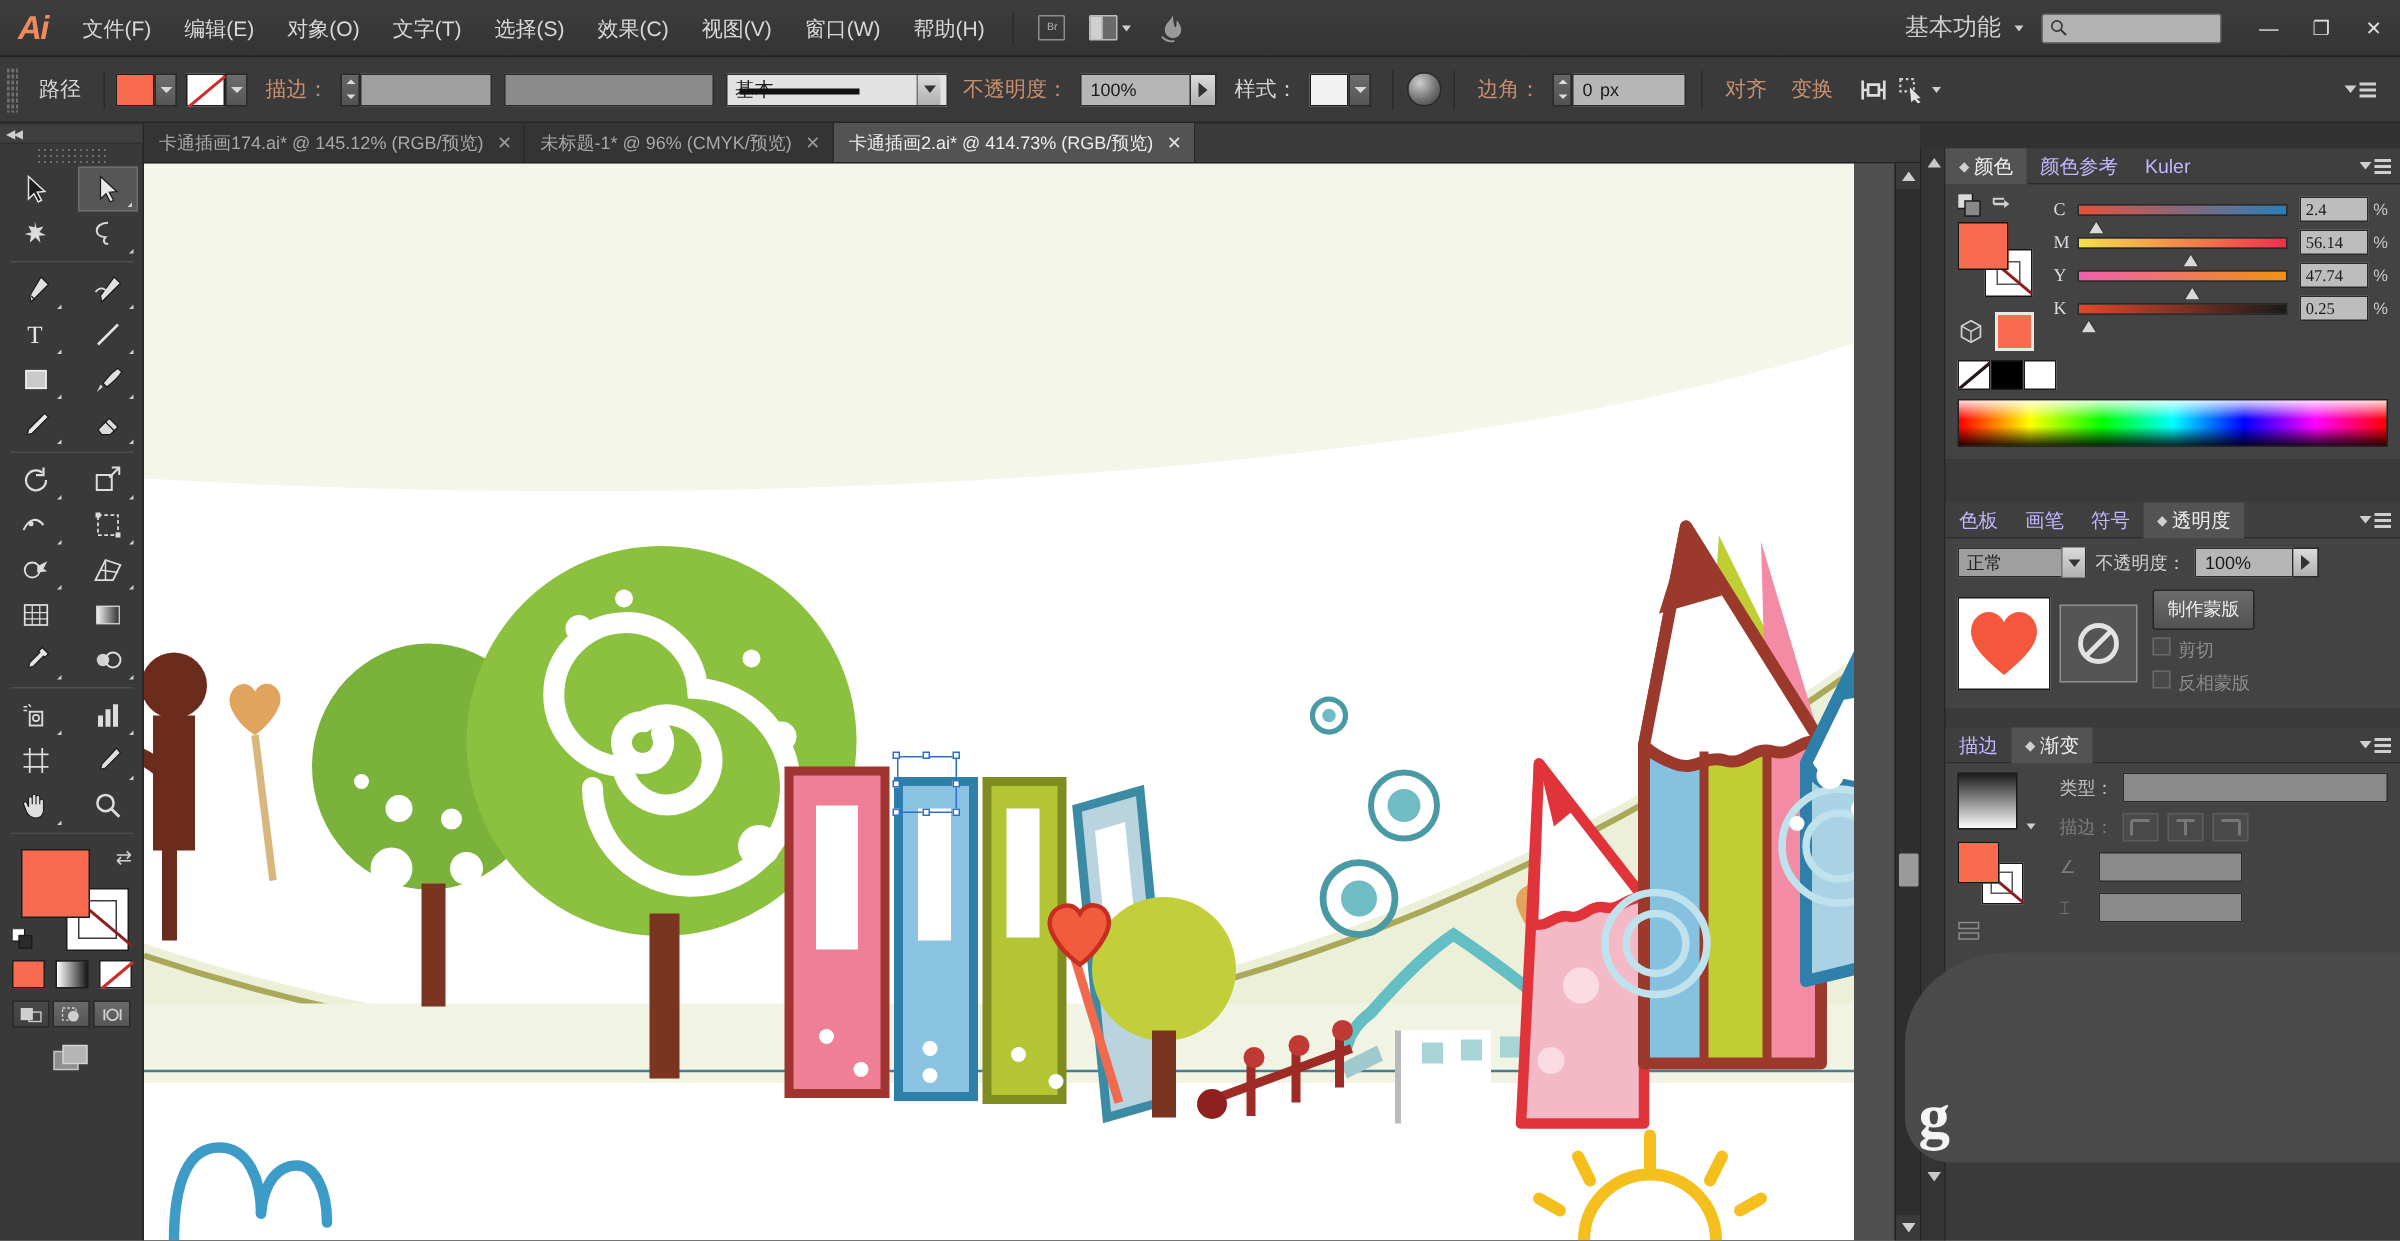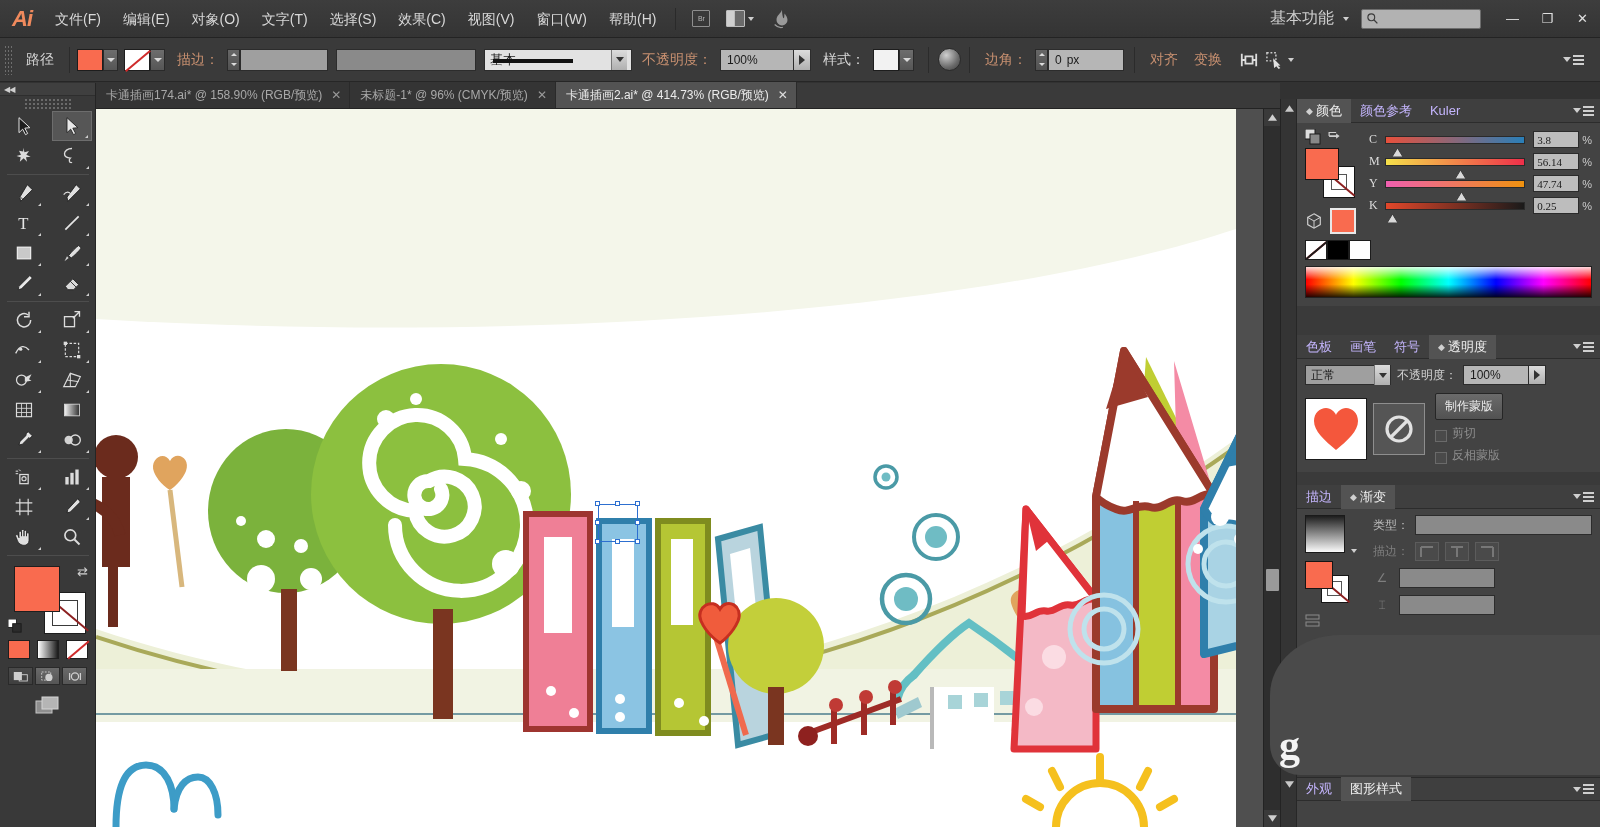--- a/index.html
+++ b/index.html
@@ -224,21 +224,21 @@
     background:linear-gradient(180deg, rgba(255,255,255,.85), rgba(255,255,255,0) 42%, rgba(0,0,0,0) 58%, rgba(0,0,0,.85)); }
 
   
   .t-row { display:flex; align-items:center; gap:6px; }
   .t-thumb { width:62px;height:62px;background:#fff;border:1px solid #1a1a1a; display:flex;align-items:center;justify-content:center;}
   .t-mask { width:52px;height:52px;background:#555;border:1px solid #8e8e8e; display:flex;align-items:center;justify-content:center; }
   .btn {
     background:linear-gradient(#6b6b6b,#525252); border:1px solid #262626; border-radius:2px;
     color:#ececec; font-size:12px; padding:4px 9px; cursor:default; white-space:nowrap;
   }
-  .chk { display:flex; align-items:flex-end; gap:5px; font-size:12px; color:#8d8d8d; margin-top:5px; }
+  .chk { display:flex; align-items:flex-start; gap:5px; font-size:12px; color:#8d8d8d; margin-top:5px; }
   .chkbox { width:12px;height:12px;background:#4a4a4a;border:1px solid #6a6a6a; }
 
   
   .g-preview { width:40px;height:38px;border:1px solid #1a1a1a; background:linear-gradient(#1d1d1d,#fbfbfb); }
   .g-label { font-size:12px; color:#bdbdbd; white-space:nowrap; }
   .g-label.dim { color:#7e7e7e; }
   .seg-btn { width:24px;height:19px;background:#4a4a4a;border:1px solid #5c5c5c; display:flex;align-items:center;justify-content:center; }
   .gradbar { height:20px; border:1px solid #1f1f1f; background:linear-gradient(90deg,#fff,#000); position:relative; margin-top:4px; }
   .gstop { position:absolute; width:11px;height:13px; }
   .gstop.top { top:-13px; }
@@ -394,21 +394,21 @@
           <i></i>
           <i></i>
           <i></i>
         </span>
       </div>
   </div>
 </div>
 
 <div id="doctabs">
   <div class="dtab">
-    <span>卡通插画174.ai* @ 158.90% (RGB/预览)</span>
+    <span>卡通插画174.ai* @ 145.12% (RGB/预览)</span>
     <span class="x">✕</span>
   </div>
   <div class="dtab">
     <span>未标题-1* @ 96% (CMYK/预览)</span>
     <span class="x">✕</span>
   </div>
   <div class="dtab active">
     <span>卡通插画2.ai* @ 414.73% (RGB/预览)</span>
     <span class="x">✕</span>
   </div>
@@ -935,21 +935,21 @@
         <div style="flex:1; padding-top:2px;">
           <div class="color-row">
             <span class="chan-label">C</span>
             <span class="chan-slider" style="background:linear-gradient(90deg,#e8503c,#2a7fb8);">
               <span class="chan-thumb" style="left:4%;">
                 <svg width="11" height="9" viewBox="0 0 11 9">
                     <path d="M5.5 0L11 9H0z" fill="#d9d9d9" stroke="#3b3b3b"></path>
                   </svg>
               </span>
             </span>
-            <span class="chan-val">3.8</span>
+            <span class="chan-val">2.4</span>
             <span class="pct">%</span>
           </div>
           <div class="color-row">
             <span class="chan-label">M</span>
             <span class="chan-slider" style="background:linear-gradient(90deg,#f5e04a,#ee2f4a);">
               <span class="chan-thumb" style="left:50%;">
                 <svg width="11" height="9" viewBox="0 0 11 9">
                     <path d="M5.5 0L11 9H0z" fill="#d9d9d9" stroke="#3b3b3b"></path>
                   </svg>
               </span>
@@ -1086,21 +1086,21 @@
             <div class="f" style="width:28px;height:28px;"></div>
           </div>
           <div style="margin-top:8px;">
             <svg width="16" height="16" viewBox="0 0 16 16">
               <rect x="1" y="2" width="13" height="4" fill="none" stroke="#8b8b8b"></rect>
               <rect x="1" y="9" width="13" height="4" fill="none" stroke="#8b8b8b"></rect>
             </svg>
           </div>
         </div>
 
-        <div style="flex:1;text-align:center;">
+        <div style="flex:1;">
           <div style="display:flex;align-items:center;gap:6px;">
             <span class="g-label">类型：</span>
             <div class="combo disabled" style="flex:1;height:20px;"></div>
           </div>
           <div style="display:flex;align-items:center;gap:6px;margin-top:7px;">
             <span class="g-label dim">描边：</span>
             <div class="seg-btn">
               <svg width="14" height="12" viewBox="0 0 14 12">
                   <path d="M1 1h12M1 1v10" stroke="#777" stroke-width="2" fill="none"></path>
                 </svg>
@@ -1153,31 +1153,16 @@
         <div>
           <svg width="14" height="16" viewBox="0 0 14 16">
             <path d="M2 4h10l-1 11H3z" fill="none" stroke="#bdbdbd" stroke-width="1.3"></path>
             <path d="M1 4h12M5 4V2h4v2" fill="none" stroke="#bdbdbd" stroke-width="1.3"></path>
           </svg>
         </div>
       </div>
     </div>
   </div>
 
-  <div class="panelgroup" style="bottom:0;">
-    <div class="tabrow" style="border-top:1px solid #2a2a2a;">
-      <div class="ptab">外观</div>
-      <div class="ptab active">图形样式</div>
-      <div class="flyout">
-        <span class="tri"></span>
-          <span class="bars">
-            <i></i>
-            <i></i>
-            <i></i>
-          </span>
-      </div>
-    </div>
-    <div style="height:26px;background:#434343;"></div>
-  </div>
 </div>
 
 <div id="overlay-blob"></div>
 <div id="overlay-g">g</div>
 
 </body></html>

